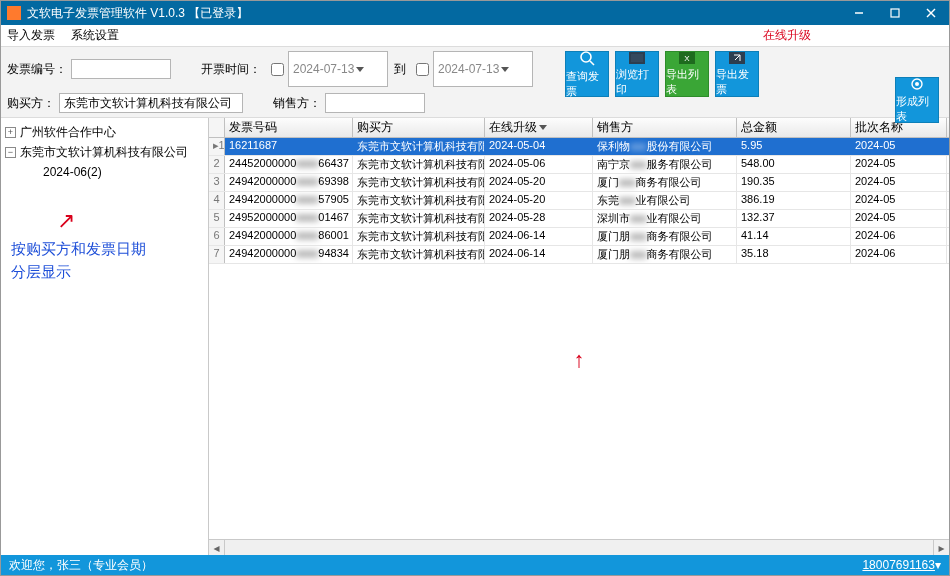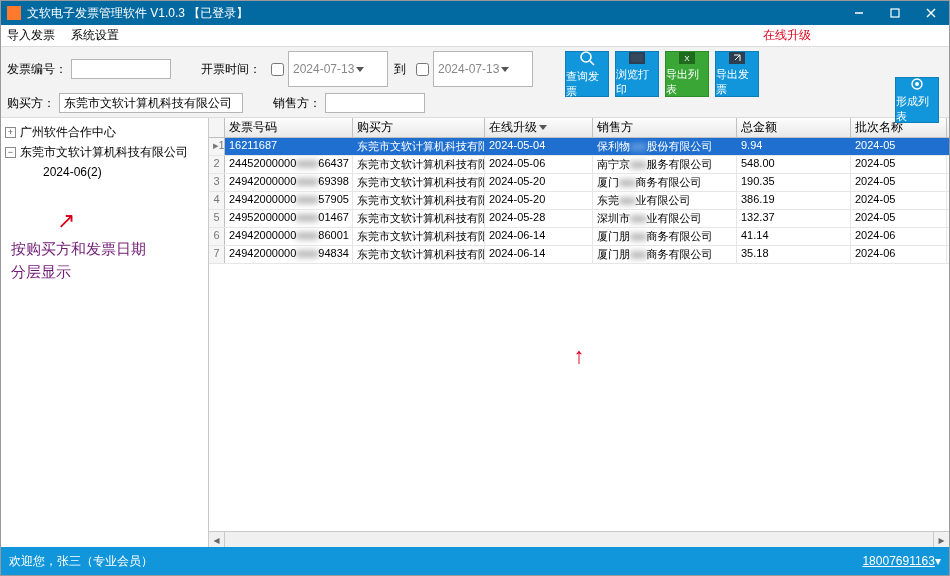--- a/index.html
+++ b/index.html
@@ -30,41 +30,41 @@
 .filtercol { display:flex; flex-direction:column; gap:6px; }
 .filtercol .line { display:flex; align-items:center; }
 
 .body { flex:1; display:flex; min-height:0; }
 .tree { width:208px; border-right:1px solid #c9c9c9; padding:4px 2px; overflow:auto; font-size:12px; }
 .tree .node { display:flex; align-items:center; height:20px; padding-left:2px; }
 .tree .node.lv1 { padding-left:2px; }
 .tree .node.lv3 { padding-left:40px; }
 .tree .exp { width:11px; height:11px; border:1px solid #8a8a8a; display:flex; align-items:center; justify-content:center; font-size:9px; line-height:1; margin-right:4px; color:#555; }
 .tree .annot-arrow { margin:26px 0 4px 54px; color:#d9001b; font-size:22px; }
-.tree .annot-txt { color:#701a75; font-size:15px; padding:0 8px; line-height:1.5; }
+.tree .annot-txt { color:#1d4ed8; font-size:15px; padding:0 8px; line-height:1.5; }
 
 .grid { flex:1; display:flex; flex-direction:column; min-width:0; }
 .ghead { display:flex; background:linear-gradient(#fdfdfd,#e9e9e9); border-bottom:1px solid #c0c0c0; height:20px; font-size:12px; }
 .ghead .cell { border-right:1px solid #c0c0c0; padding:2px 4px; display:flex; align-items:center; }
 .gbody { flex:1; overflow:auto; }
 .grow { display:flex; height:18px; font-size:11px; border-bottom:1px solid #e6e6e6; }
 .grow .cell { border-right:1px solid #e6e6e6; padding:1px 4px; overflow:hidden; white-space:nowrap; }
 .grow.sel { background:#1f6fd0; color:#fff; }
 .grow.sel .cell { border-right-color:#1f6fd0; }
 .blur { filter:blur(3px); display:inline-block; }
 .c0{width:16px;text-align:center;color:#777;background:#f5f5f5;border-right:1px solid #c0c0c0!important;}
 .c1{width:128px}.c2{width:132px}.c3{width:108px}.c4{width:144px}.c5{width:114px}.c6{width:96px}
 .grid .annot2 { color:#d9001b; font-size:15px; text-align:center; margin-top:46px; }
 .grid .annot2 .arr { font-size:22px; display:block; margin-bottom:4px; }
 .hsb { height:16px; background:#f0f0f0; border-top:1px solid #c9c9c9; display:flex; }
 .hsb .lar,.hsb .rar{width:16px;display:flex;align-items:center;justify-content:center;color:#666;border-right:1px solid #c9c9c9}
 .hsb .rar{border-right:none;border-left:1px solid #c9c9c9}
 .hsb .track{flex:1;position:relative}
 
-.status { height:28px; background:#1296db; color:#fff; display:flex; align-items:center; padding:4px 8px; font-size:12px; }
+.status { height:20px; background:#1296db; color:#fff; display:flex; align-items:center; padding:4px 8px; font-size:12px; }
 .status .spacer{flex:1}
 .status a { color:#fff; }
 .tri { width:0;height:0;border-left:4px solid transparent;border-right:4px solid transparent;border-top:5px solid #555;margin-left:2px; }
 .ghead .tri{border-top-color:#555}
 </style>
 </head>
 <body>
 
 <div class="app">
 
@@ -205,21 +205,21 @@
         <div class="cell c5">总金额</div>
         <div class="cell c6">批次名称</div>
       </div>
       <div class="gbody" id="gbody">
           <div class="grow sel">
             <div class="cell c0">▸1</div>
             <div class="cell c1">16211687</div>
             <div class="cell c2">东莞市文软计算机科技有限公司</div>
             <div class="cell c3">2024-05-04</div>
             <div class="cell c4">保利物<span class="blur">xxx</span>股份有限公司</div>
-            <div class="cell c5">9.94</div>
+            <div class="cell c5">5.95</div>
             <div class="cell c6">2024-05</div>
           </div>
           <div class="grow">
             <div class="cell c0">2</div>
             <div class="cell c1">24452000000<span class="blur">xxxx</span>66437</div>
             <div class="cell c2">东莞市文软计算机科技有限公司</div>
             <div class="cell c3">2024-05-06</div>
             <div class="cell c4">南宁京<span class="blur">xxx</span>服务有限公司</div>
             <div class="cell c5">548.00</div>
             <div class="cell c6">2024-05</div>

